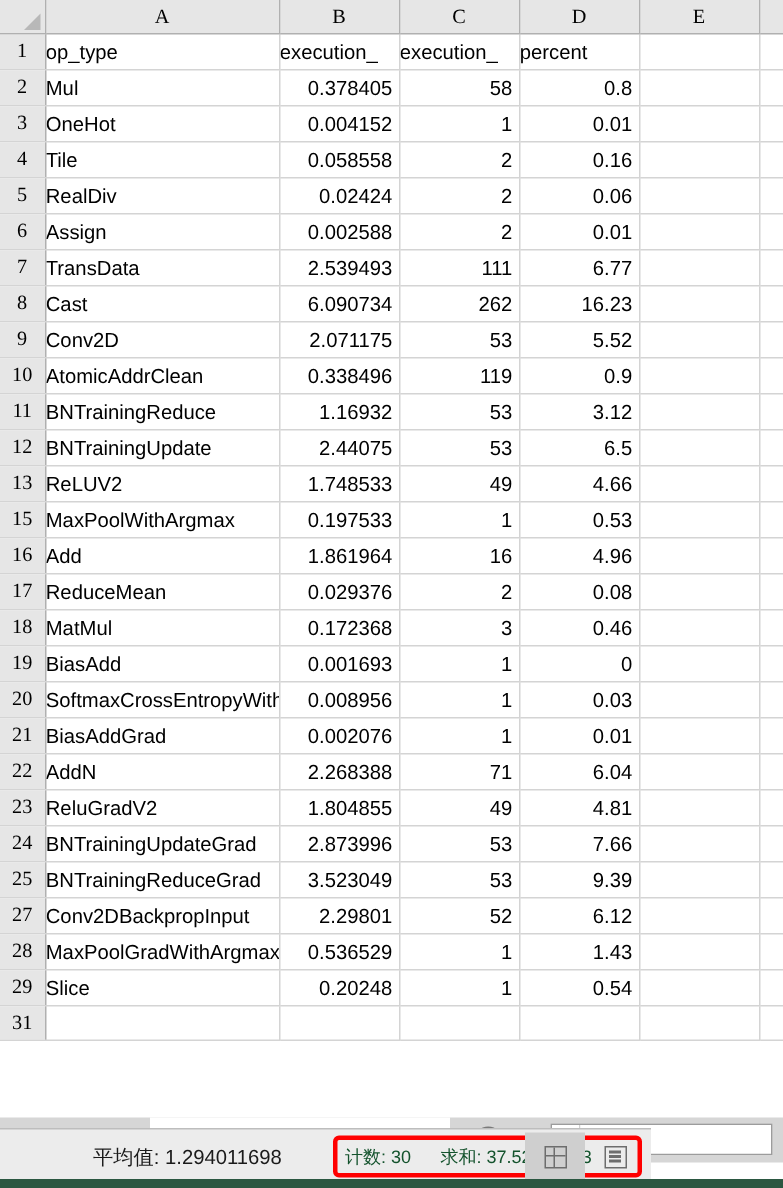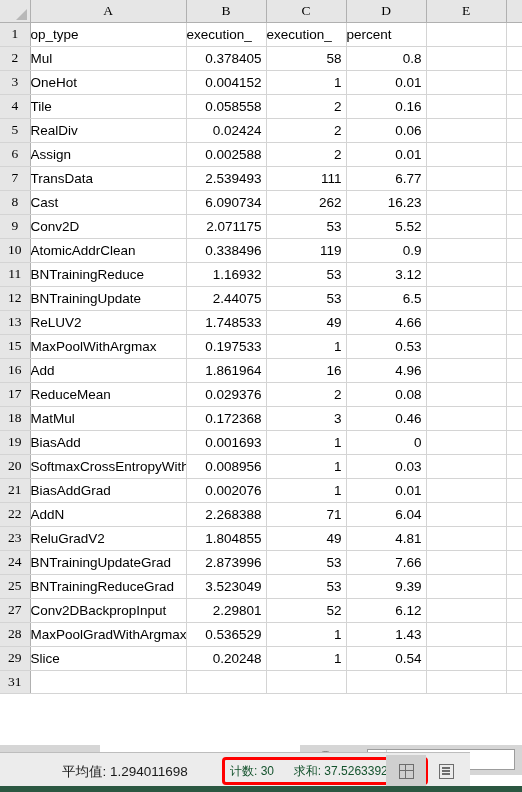--- a/index.html
+++ b/index.html
@@ -232,21 +232,21 @@
     width: 0; height: 0;
     border-top: 5px solid transparent;
     border-bottom: 5px solid transparent;
     border-right: 7px solid #4a4a4a;
   }
   .hscroll-track { flex: 1; height: 100%; background: #ffffff; }
   .status-wrap {
     position: absolute;
     left: 0;
     top: 752px;
-    width: 470px;
+    width: 434px;
     height: 40px;
     background: #ececec;
     border-top: 1px solid #bdbdbd;
   }
   .stat-avg {
     position: absolute;
     left: 62px;
     top: 10px;
     font-size: 13.5px;
     color: #1a1a1a;

